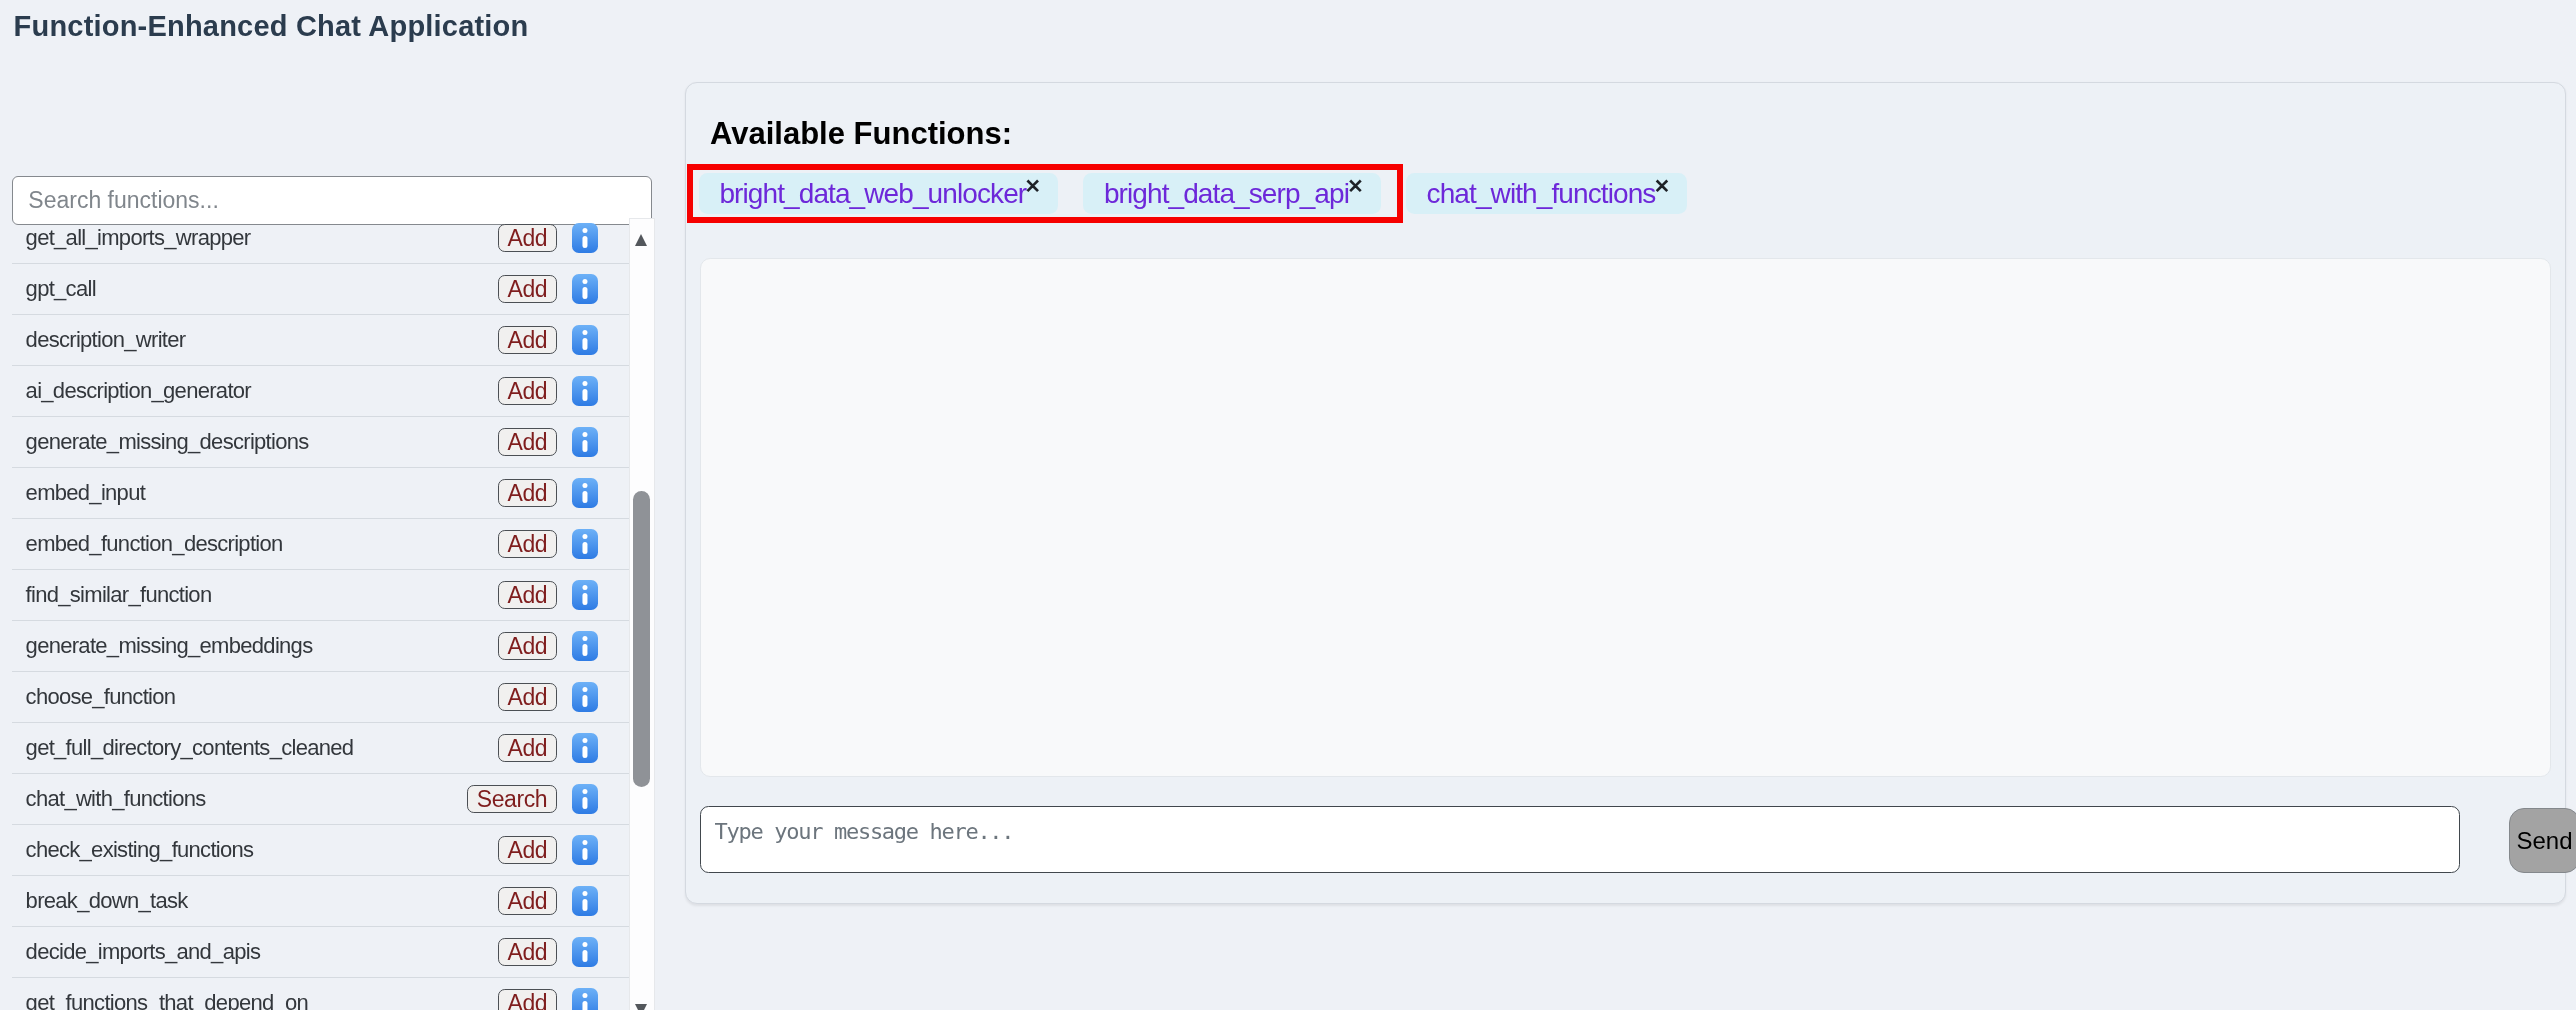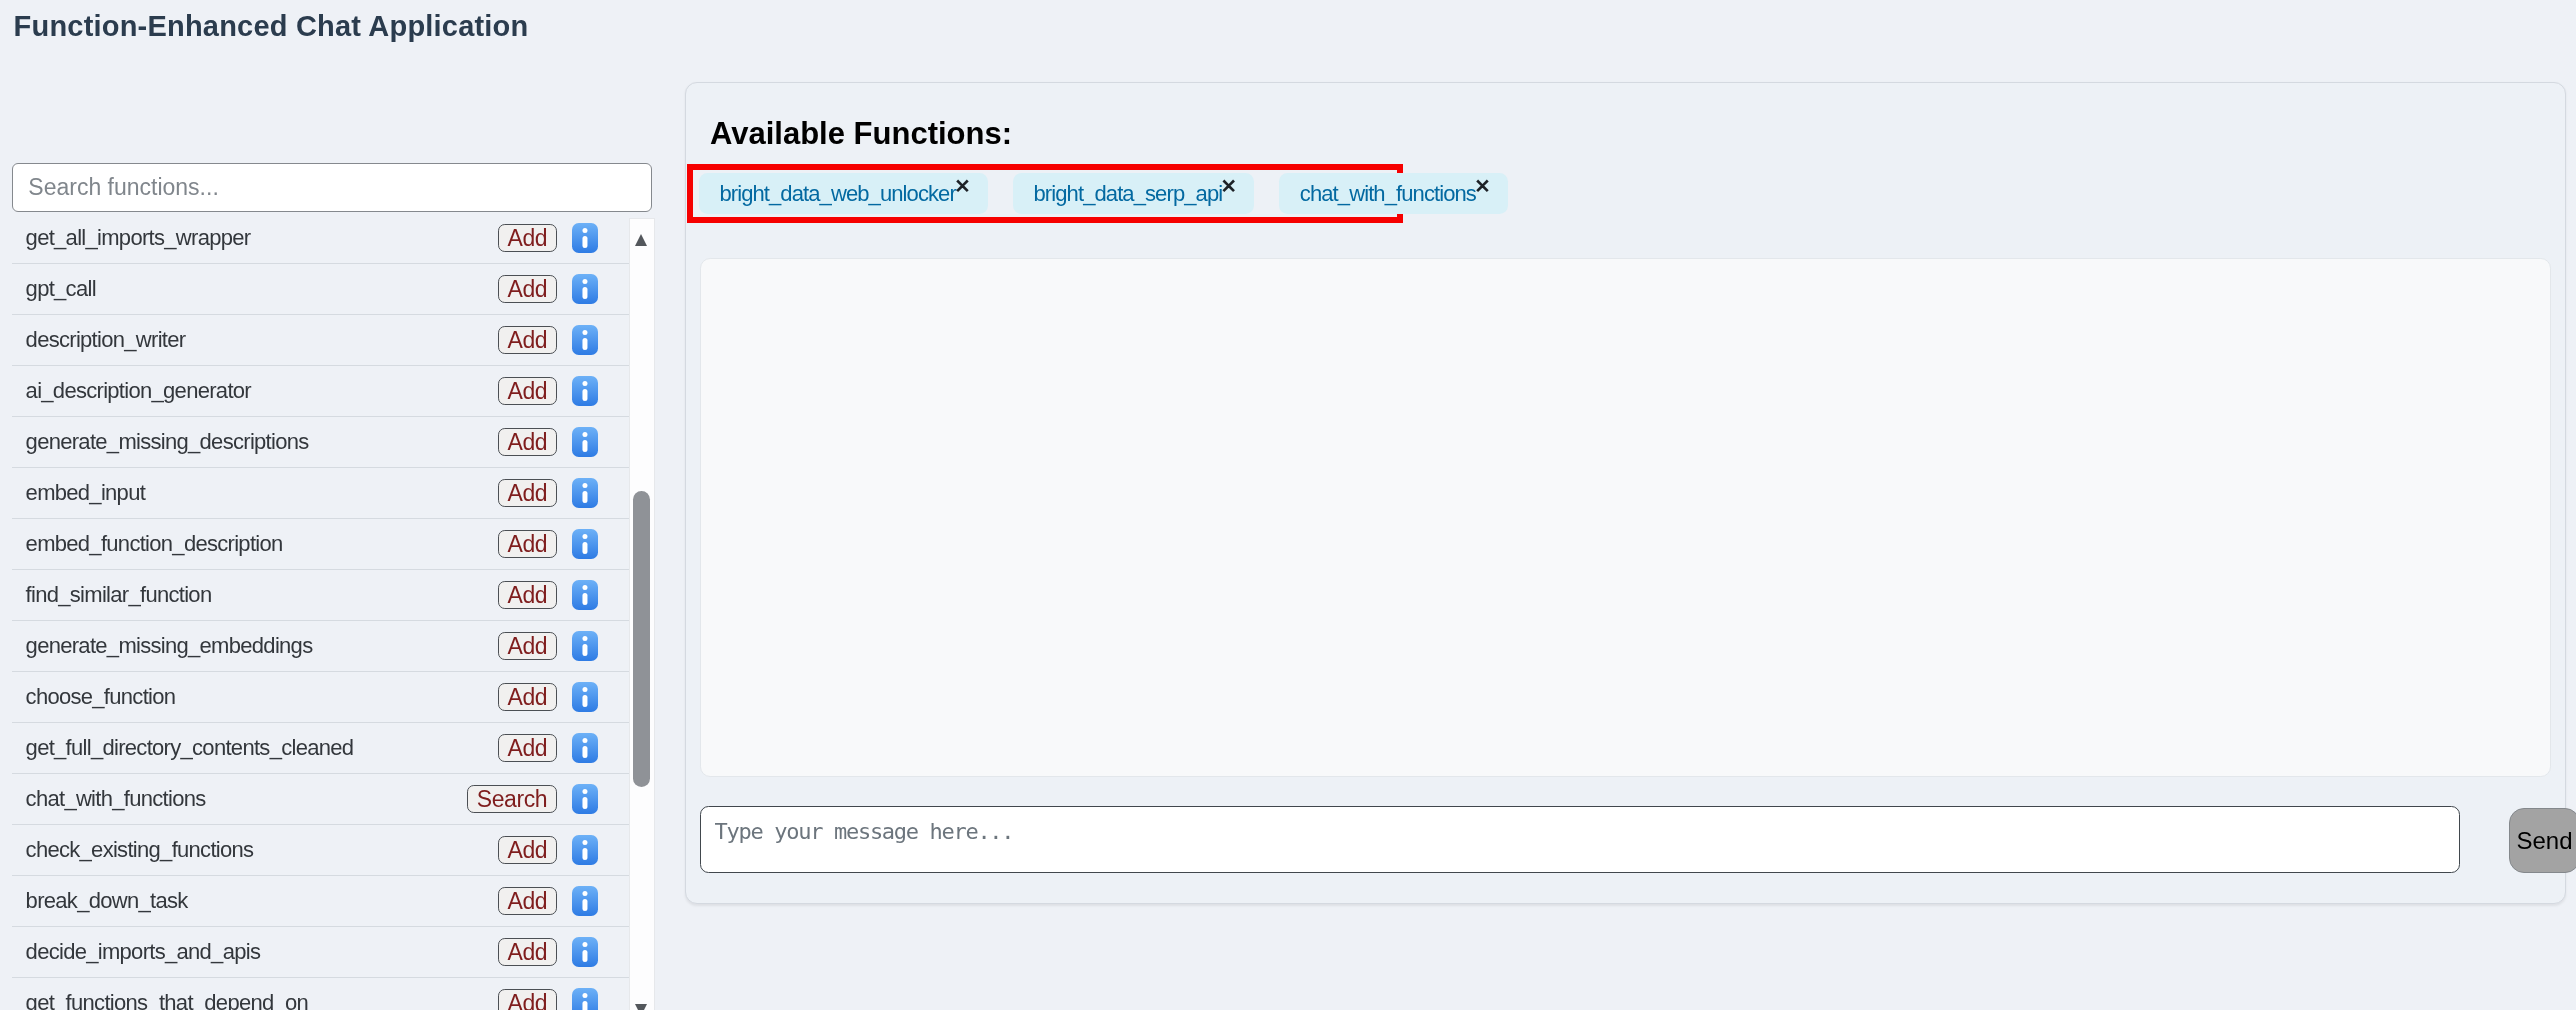--- a/index.html
+++ b/index.html
@@ -15,21 +15,21 @@
     position:absolute; left:13.6px; top:10.2px;
     font-size:29px; font-weight:700; color:#2b3c4e; letter-spacing:0.2px;
   }
   .left-heading {
     position:absolute; left:13.6px; top:105px;
     font-size:29px; font-weight:700; color:#25282c;
   }
 
   
   .search-input {
-    position:absolute; left:12px; top:163px; width:640px; height:49px;
+    position:absolute; left:12px; top:176px; width:640px; height:49px;
     box-sizing:border-box; border:0.9px solid #85898e; border-radius:6px;
     background:#ffffff; padding:0 15.3px; font-size:23px; color:#212529;
     font-family:"Liberation Sans", sans-serif; outline:none;
   }
   .search-input::placeholder { color:#80868c; }
 
   .function-list { position:absolute; left:12px; top:213px; width:617px; }
   .frow {
     display:flex; align-items:center; height:51px;
     padding:0 31px 0 13.6px; box-sizing:border-box;
@@ -94,21 +94,21 @@
     position:absolute; left:687px; top:164px; width:716px; height:59px;
     border:6px solid #f60000; box-sizing:border-box;
     display:flex; align-items:center; gap:25.5px; padding:0 6px;
   }
   .chip {
     display:inline-flex; align-items:stretch; height:41px;
     background:#d8f0f7; border-radius:8.5px; padding:0 17px 0 20.4px;
     white-space:nowrap;
   }
   .chip-label {
-    align-self:center; font-size:22px; color:#0369a1; letter-spacing:-0.9px;
+    align-self:center; font-size:28px; color:#6d28d9; letter-spacing:-0.9px;
   }
   .chip-x {
     align-self:flex-start; margin:4.3px 0 0 -1.7px;
     font-size:19.6px; font-weight:700; color:#1d2126; cursor:pointer; line-height:1;
   }
 
   .chat-area {
     position:absolute; left:700px; top:258px; width:1851px; height:519px;
     background:#f8f9fa; border:0.9px solid #e3e7eb; border-radius:10.2px;
     box-sizing:border-box;

